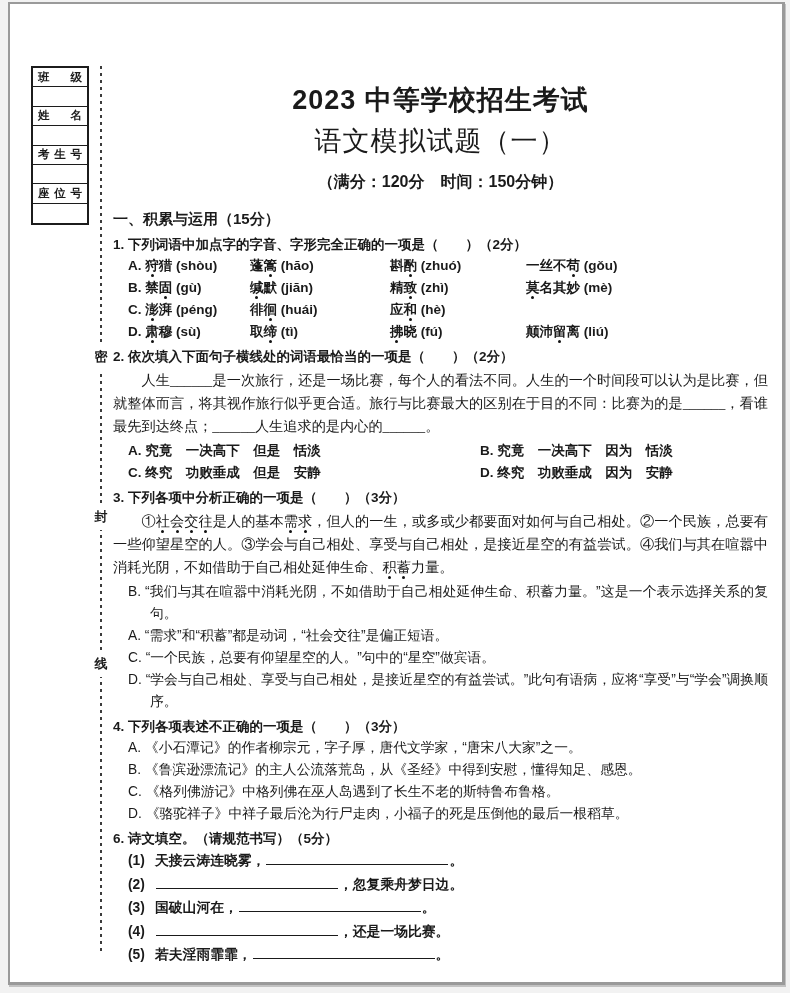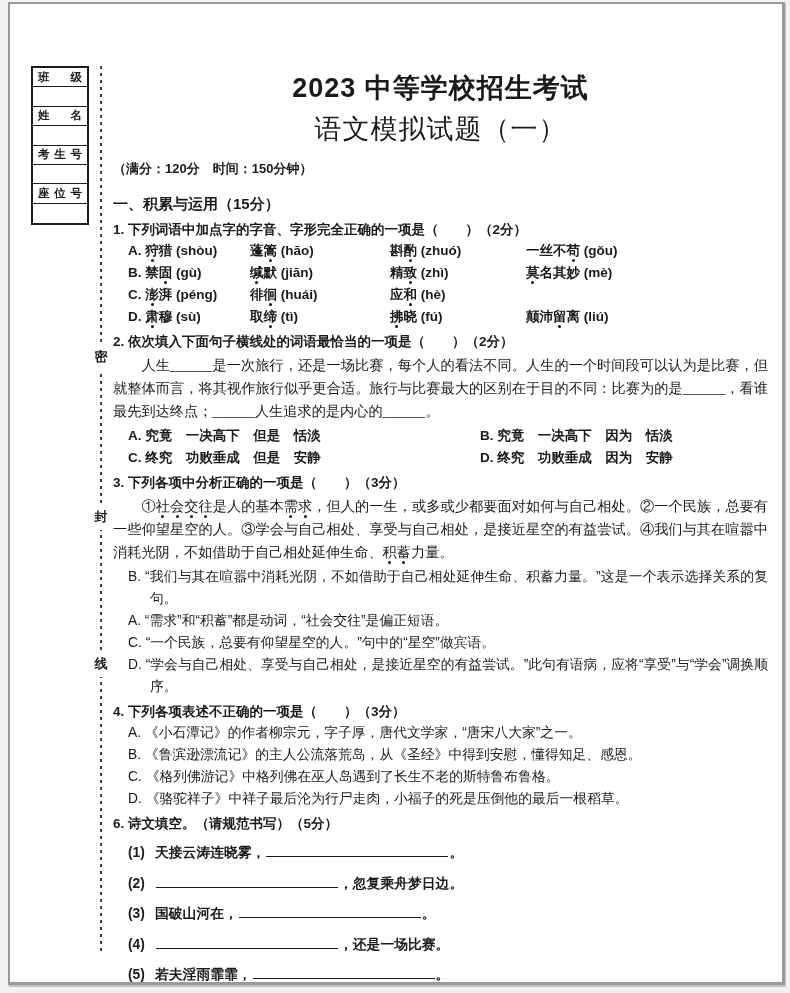--- a/index.html
+++ b/index.html
@@ -32,24 +32,24 @@
   
   .seal-line {
     position:absolute; left:90px; top:62px; width:2px; height:888px;
     background-image:repeating-linear-gradient(to bottom,#3c3c3c 0 3px,transparent 3px 7px);
   }
   .seal-char {
     position:absolute; left:82px; width:18px; text-align:center;
     background:#fff; font-size:13px; font-weight:700; padding:4px 0;
   }
   
-  .content { position:absolute; left:103px; top:52px; width:655px; }
+  .content { position:absolute; left:103px; top:64px; width:655px; }
   .title1 { text-align:center; font-size:27px; font-weight:700; letter-spacing:1px; margin:14px 0 5px; }
   .title2 { text-align:center; font-size:27px; font-weight:400; letter-spacing:1px; margin:0 0 13px; }
-  .meta   { font-size:13px; font-weight:700; margin-bottom:17px; }
+  .meta   { text-align:center; font-size:16px; font-weight:700; margin-bottom:17px; }
   .section-heading { font-size:15px; font-weight:700; margin-bottom:5px; }
   .q { margin-bottom:2px; }
   .stem { font-size:13.5px; font-weight:700; line-height:21px; margin-top:3px; }
   
   .q1row {
     display:grid; grid-template-columns:122px 140px 136px auto;
     margin-left:15px; line-height:22px; font-size:13.5px; font-weight:700;
   }
   
   .dc { position:relative; }
@@ -67,21 +67,21 @@
   .q2opts {
     display:grid; grid-template-columns:352px auto;
     margin-left:15px; line-height:22px; font-size:13.5px; font-weight:700;
   }
   
   .opt-li {
     margin-left:37px; text-indent:-22px;
     font-size:13.8px; line-height:22px; text-align:justify;
   }
   
-  .fill-line { margin-left:15px; font-size:13.8px; font-weight:600; line-height:23.5px;margin-top:7px; }
+  .fill-line { margin-left:15px; font-size:13.8px; font-weight:600; line-height:23.5px; }
   .fill-no { display:inline-block; width:27px; font-weight:600; }
   .blank {
     display:inline-block; width:182px; height:14px;
     border-bottom:1.5px solid #1a1a1a; vertical-align:baseline; margin:0 1px;
   }
 </style>
 </head>
 <body>
 
 <div id="screen">

